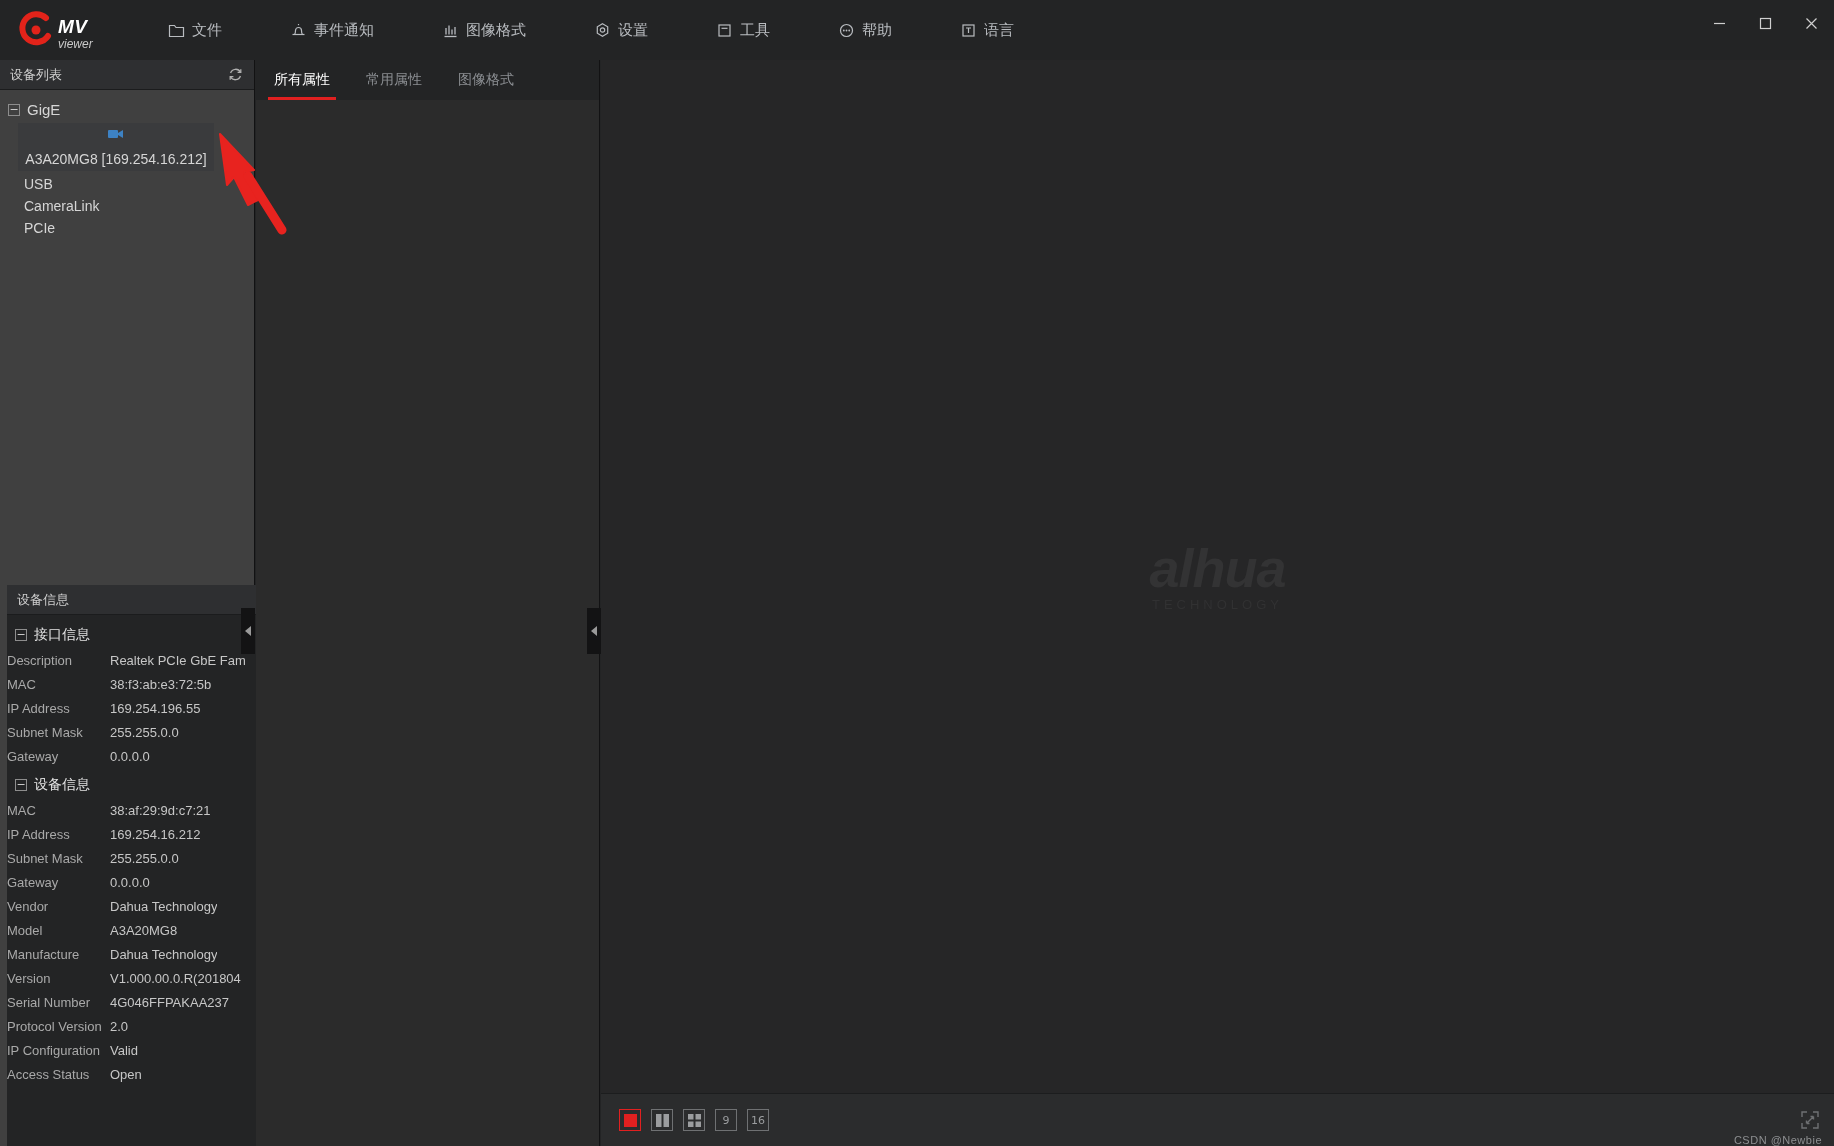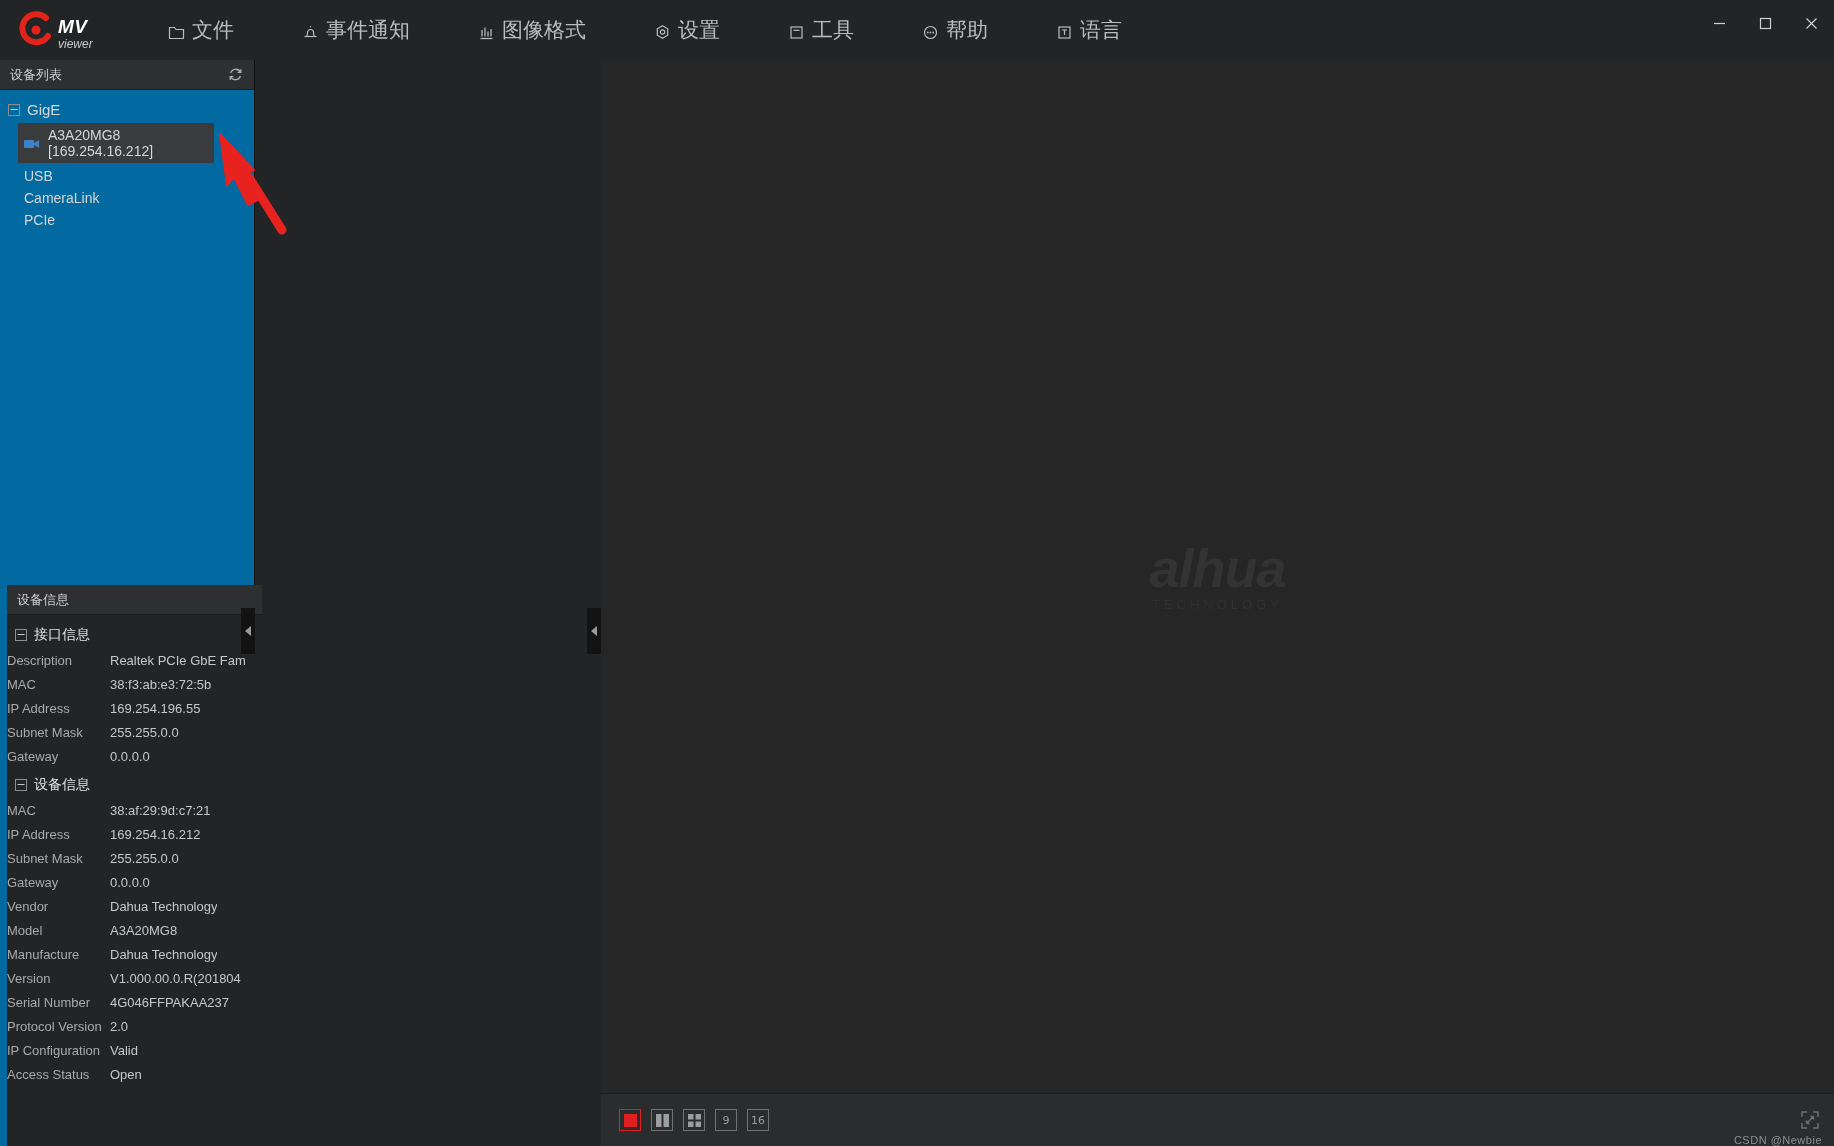--- a/index.html
+++ b/index.html
@@ -21,53 +21,53 @@
   .logo-wrap { display: flex; align-items: flex-end; margin-left: 16px; width: 118px; }
   .logo-mark { position: relative; width: 40px; height: 40px; flex: 0 0 40px; }
   .logo-text { margin-left: 2px; line-height: 1.0; }
   .logo-mv { font-style: italic; font-weight: 700; font-size: 19px; color: #ffffff; letter-spacing: 0.5px;}
   .logo-viewer { font-style: italic; font-size: 12px; color: #c9c9c9; margin-top: 2px; }
 
   .menu { display: flex; align-items: center; height: 60px; }
   .menu-item {
     display: flex; align-items: center; gap: 7px;
     height: 60px; padding: 0 16px; cursor: default;
-    color: #b9bcc0; font-size: 21px; white-space: nowrap;
+    color: #b9bcc0; font-size: 15px; white-space: nowrap;
   }
   .menu-icon { width: 17px; height: 17px; display: block; flex: 0 0 17px; }
 
   .win-ctrls { position: absolute; right: 0; top: 0; height: 46px; display: flex; }
   .win-btn {
     width: 46px; height: 46px; display: flex; align-items: center; justify-content: center;
     color: #cfcfcf;
   }
 
   
   .sidebar {
     position: absolute; left: 0; top: 60px; width: 255px; height: 1086px;
-    background: #0369a1; border-right: 1px solid #121213;
+    background: #404040; border-right: 1px solid #121213;
   }
   .panel-head {
     height: 30px; background: #2e2f31; display: flex; align-items: center;
     padding: 0 8px 0 10px; font-size: 13px; color: #cfcfcf;
     border-bottom: 1px solid #1b1c1d;
   }
   .panel-head .ttl { flex: 1; }
   .refresh-btn { width: 22px; height: 22px; display:flex; align-items:center; justify-content:center; }
 
   .dev-tree { padding-top: 8px; font-size: 15px; }
   .tree-group { display: flex; align-items: center; gap: 7px; padding: 3px 0 3px 8px; color: #d6d6d6; }
   .expander {
     width: 12px; height: 12px; border: 1px solid #8d8d8d; color: #d6d6d6;
     font-size: 11px; line-height: 10px; text-align: center; flex: 0 0 12px;
     font-family: "DejaVu Sans", sans-serif;
   }
   .tree-leaf {
     display: flex; align-items: center; gap: 8px;
-    margin: 2px 40px 2px 18px; padding: 4px 6px; color: #d6d6d6; font-size: 14px;
+    margin: 2px 40px 2px 18px; padding: 4px 6px; color: #d6d6d6; font-size: 14px; flex-direction: column;
   }
   .tree-leaf.selected { background: #3a3b3d; }
   .cam-icon { width: 16px; height: 12px; flex: 0 0 16px; }
   .tree-node { padding: 3px 0 3px 24px; color: #d6d6d6; font-size: 14px; }
 
   
   .devinfo { position: absolute; left: 7px; top: 490px; width: 255px; height: 596px; background: #232425; margin-top: 35px; }
   .devinfo-head {
     height: 30px; background: #2e2f31; display:flex; align-items:center;
     padding-left: 10px; font-size: 13px; color: #cfcfcf; border-bottom: 1px solid #1b1c1d;
@@ -388,20 +388,34 @@
         </div>
 
       </div>
     </div>
 
     <div class="collapse-handle" style="left:241px; top:548px;">
       <span class="tri-left"></span>
     </div>
   </div>
 
+  <div class="props">
+    <div class="tabs">
+      <div class="tab active">
+        <span>所有属性</span>
+      </div>
+      <div class="tab">
+        <span>常用属性</span>
+      </div>
+      <div class="tab">
+        <span>图像格式</span>
+      </div>
+    </div>
+    <div class="props-body"></div>
+  </div>
 
   <div class="view">
 
     <div class="canvas">
       <div class="watermark">
         <div class="wm-word">alhua</div>
         <div class="wm-sub">TECHNOLOGY</div>
       </div>
     </div>
 

